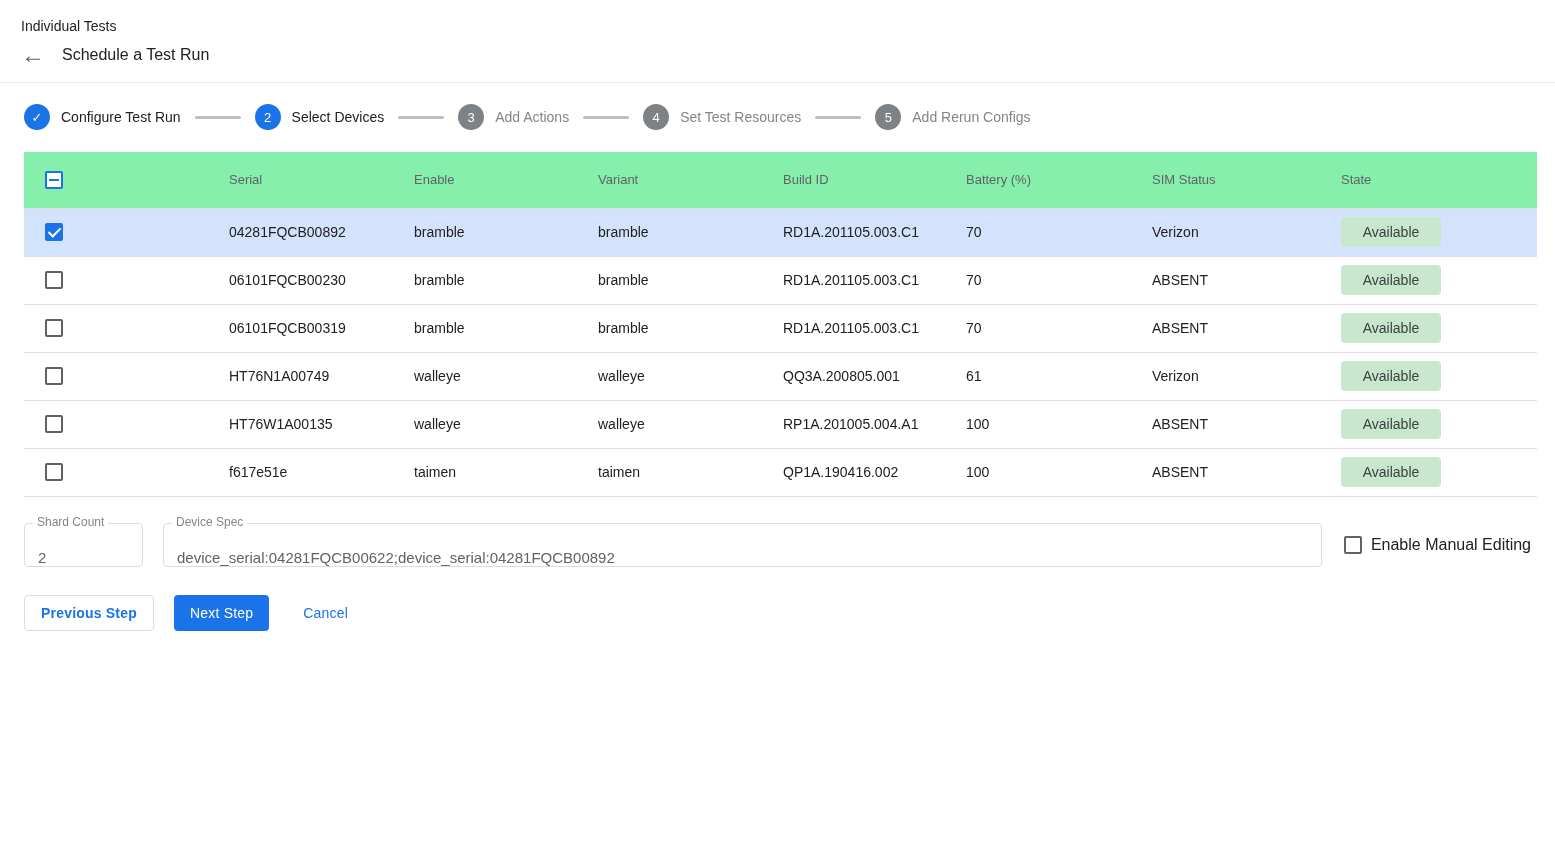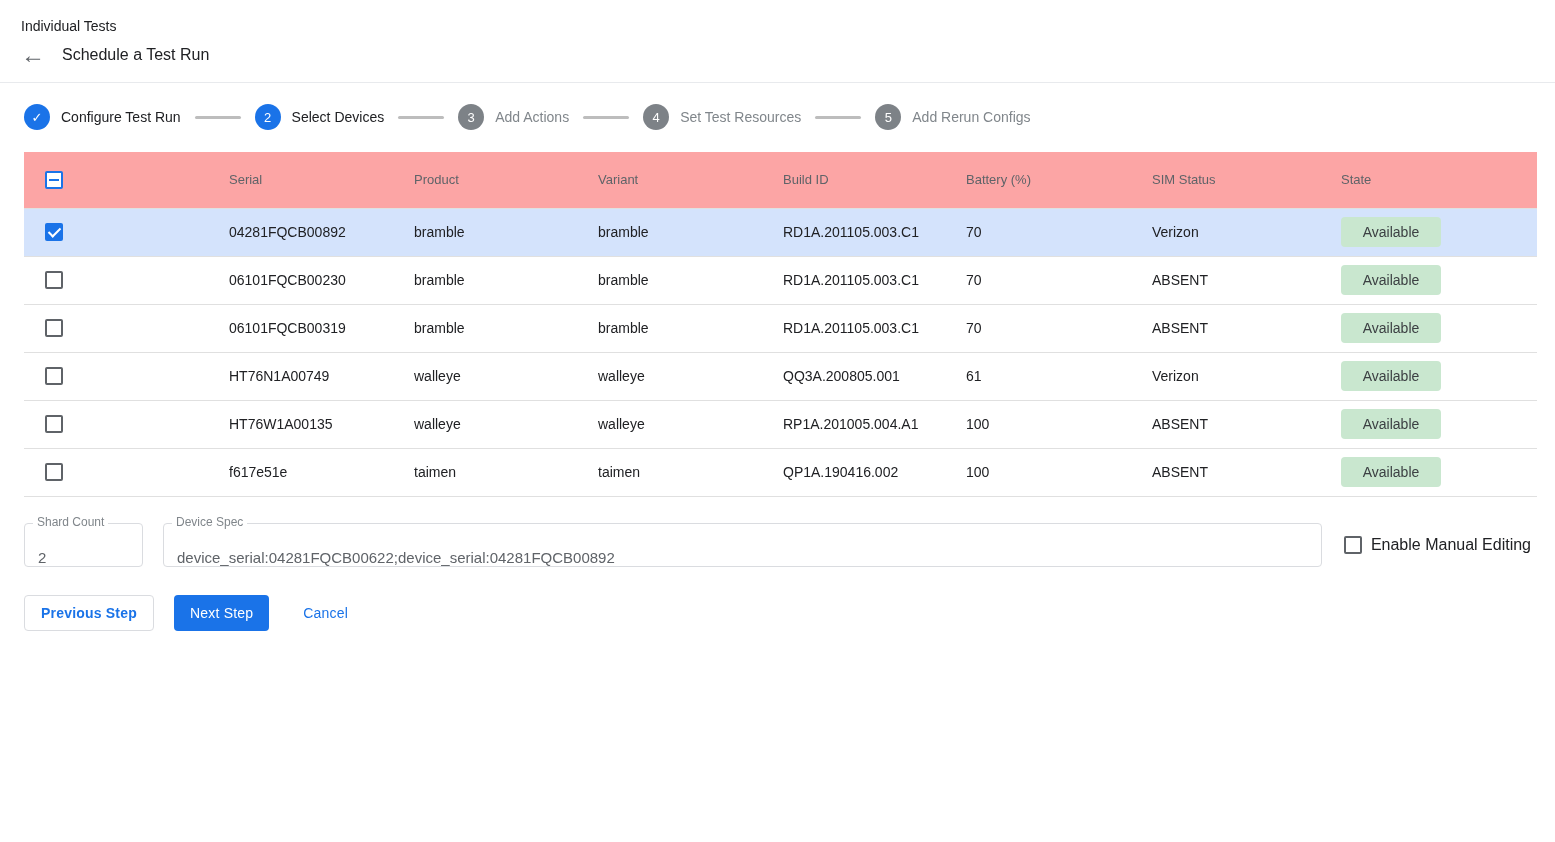--- a/index.html
+++ b/index.html
@@ -30,21 +30,21 @@
     color: #fff; font-size: 13px; font-weight: 500; flex: none;
   }
   .is-complete .step-circle, .is-active .step-circle { background: var(--accent, #1a73e8); }
   .is-pending  .step-circle { background: #7d8287; }
   .step-label { font-size: 14px; margin-left: 11px; color: #202124; white-space: nowrap; }
   .is-pending .step-label { color: #80868b; }
 
   
   .device-table { width: 1513px; margin-left: 24px; border-collapse: collapse; table-layout: fixed; }
   .device-table thead th {
-    background: #fca5a5; height: 56px; text-align: left;
+    background: #86efac; height: 56px; text-align: left;
     font-size: 13px; font-weight: 400; color: #5f6368;
     padding: 0 8px 0 0; border-bottom: 1px solid #e0e0e0;
   }
   .device-table th:first-child, .device-table td:first-child { padding-left: 21px; }
   .device-table tbody td {
     height: 48px; font-size: 14px; color: #202124;
     padding: 0 8px 0 0; border-bottom: 1px solid #e0e0e0;
     white-space: nowrap; overflow: hidden;
   }
   tr.device-row { cursor: pointer; }
@@ -151,21 +151,21 @@
       <col style="width:186px">
       <col style="width:189px">
       <col style="width:196px">
   </colgroup>
   <thead>
     <tr>
       <th>
           <div class="checkbox indeterminate"></div>
         </th>
       <th>Serial</th>
-      <th>Product</th>
+      <th>Enable</th>
       <th>Variant</th>
       <th>Build ID</th>
       <th>Battery (%)</th>
       <th>SIM Status</th>
       <th>State</th>
     </tr>
   </thead>
   <tbody>
 
 

